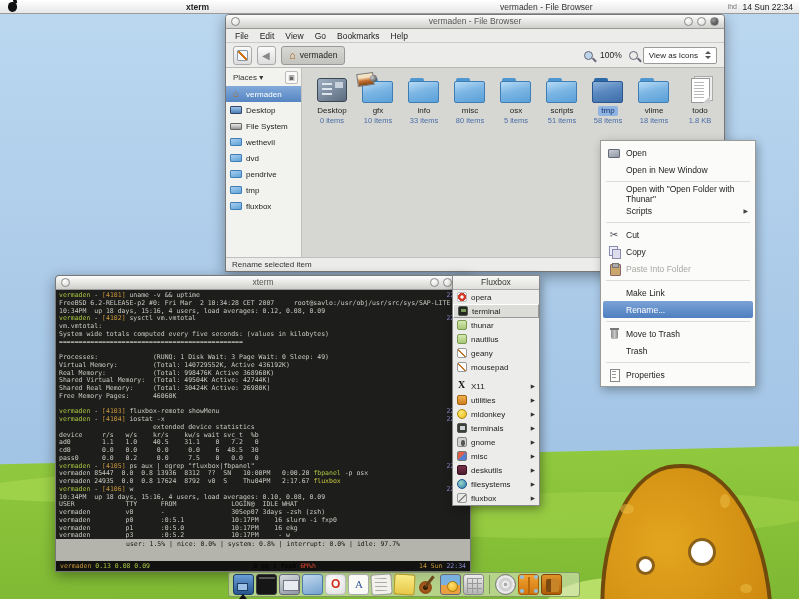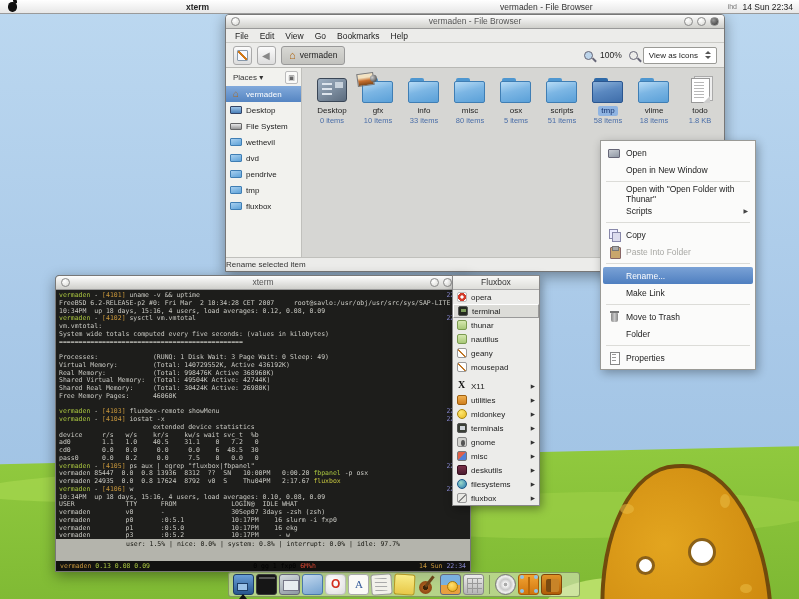--- a/index.html
+++ b/index.html
@@ -130,21 +130,21 @@
   .ico-doc { width:19px; height:25px; margin-bottom:3px; position:relative; background:#fff;
     border:1px solid #999; box-shadow:3px -2px 0 -1px #eee, 3px -2px 0 0 #aaa; }
   .ico-doc::before { content:""; position:absolute; left:2px; top:3px; right:5px; height:16px;
     background:repeating-linear-gradient(#b8b8b8 0 1px, transparent 1px 3px); }
   .ico-doc::after { content:""; position:absolute; right:-1px; bottom:-1px;
     border-style:solid; border-width:0 0 7px 7px; border-color:transparent transparent #ccc transparent; }
   .f-label { font-size:8px; color:#222; padding:0 3px; border-radius:2px; line-height:10px; }
   .file-cell.sel .f-label { background:#8fb4e2; color:#14316b; }
   .f-info { font-size:7.5px; color:#4a6ea8; line-height:9px; }
   .fb-status { height:14px; background:#ececea; border-top:1px solid #c0c0bc;
-    font-size:8px; color:#333; line-height:13px; }
+    font-size:8px; color:#333; padding-left:6px; line-height:13px; }
 
   
   .ctx { position:absolute; left:600px; top:140px; width:156px; z-index:60;
     background:#fbfbfa; border:1px solid #9a9a96; box-shadow:2px 3px 9px rgba(0,0,0,.3);
     padding:3px 0; font-size:8.5px; color:#222; }
   .ctx-item { height:17px; display:flex; align-items:center; gap:6px; padding:0 7px; }
   .ctx-item.sel { background:linear-gradient(#7aa2d6,#4f7fc0); color:#fff; margin:0 2px;
     padding:0 5px; border-radius:2px; }
   .ctx-item.dis { color:#a8a8a4; }
   .ctx-ic { width:12px; flex:0 0 12px; text-align:center; position:relative; height:11px; }
@@ -589,44 +589,48 @@
       <span class="ctx-ic"></span>
       <span>Open with "Open Folder with Thunar"</span>
     </div>
     <div class="ctx-item">
       <span class="ctx-ic"></span>
       <span>Scripts</span>
       <span class="ctx-sub">▶</span>
     </div>
     <div class="ctx-sep"></div>
     <div class="ctx-item">
+      <span class="ctx-ic cmi-cut"></span>
+      <span>Cut</span>
+    </div>
+    <div class="ctx-item">
       <span class="ctx-ic cmi-copy"></span>
       <span>Copy</span>
     </div>
     <div class="ctx-item dis">
       <span class="ctx-ic cmi-paste"></span>
       <span>Paste Into Folder</span>
     </div>
     <div class="ctx-sep"></div>
+    <div class="ctx-item">
+      <span class="ctx-ic"></span>
+      <span>Make Link</span>
+    </div>
     <div class="ctx-item sel">
       <span class="ctx-ic"></span>
       <span>Rename...</span>
     </div>
-    <div class="ctx-item">
-      <span class="ctx-ic"></span>
-      <span>Make Link</span>
-    </div>
     <div class="ctx-sep"></div>
     <div class="ctx-item">
       <span class="ctx-ic cmi-trash"></span>
       <span>Move to Trash</span>
     </div>
     <div class="ctx-item">
       <span class="ctx-ic"></span>
-      <span>Folder</span>
+      <span>Trash</span>
     </div>
     <div class="ctx-sep"></div>
     <div class="ctx-item">
       <span class="ctx-ic cmi-props"></span>
       <span>Properties</span>
     </div>
   </div>
 
 <div class="dock" id="dock">
     <div class="dk dk-pager"></div>

